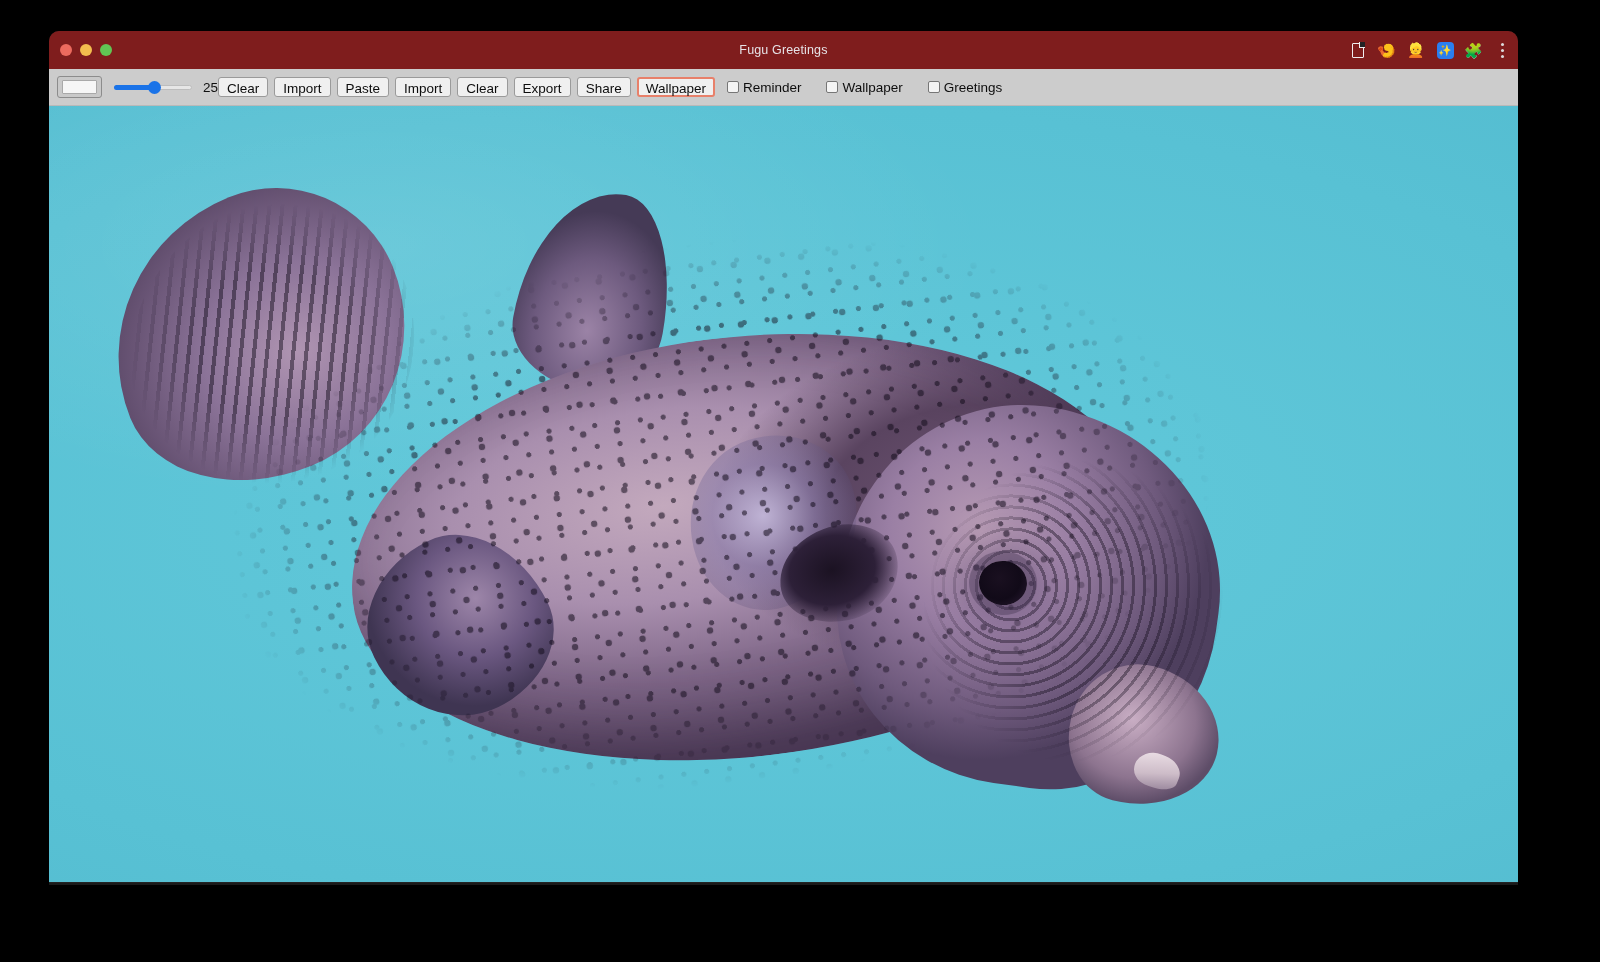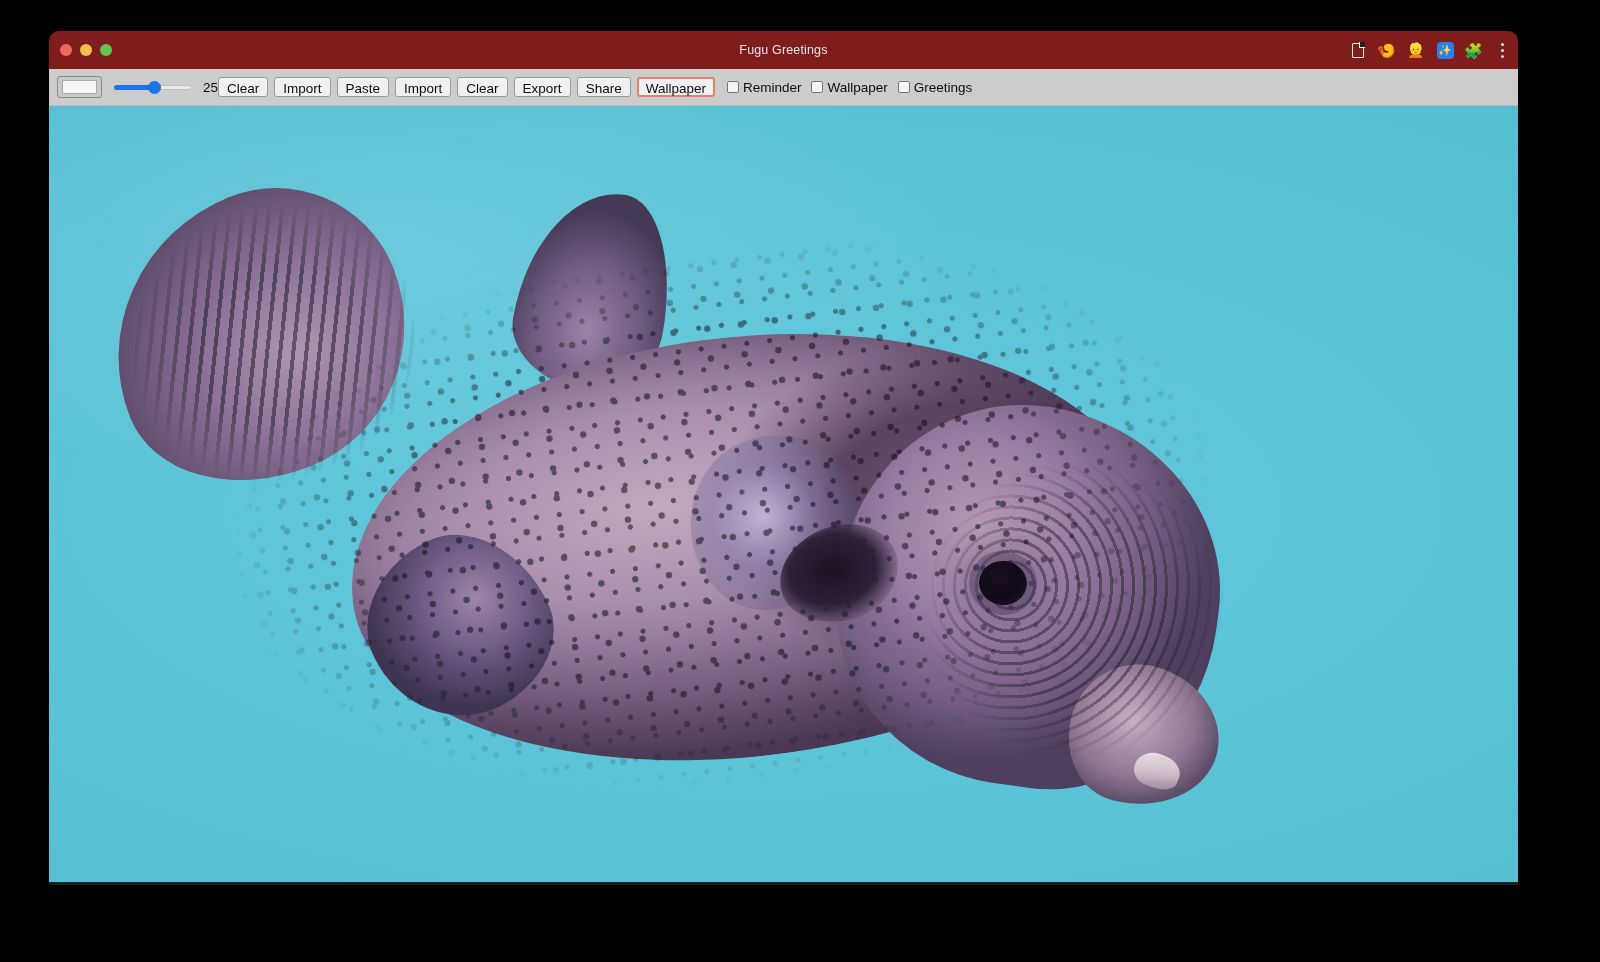--- a/index.html
+++ b/index.html
@@ -186,21 +186,21 @@
   }
   .tb-btn.focused {
     border: 2px solid #e8806a;
     padding: 1px 7px 2px 7px;
   }
 
   .check-group {
     display: flex;
     align-items: center;
     margin-left: 6px;
-    gap: 0px;
+    gap: 15px;
   }
   .check-item {
     display: flex;
     align-items: center;
     margin-right: 10px;
     gap: 4px;
   }
   .cbox {
     width: 12px; height: 12px;
     border: 1px solid #767676;

